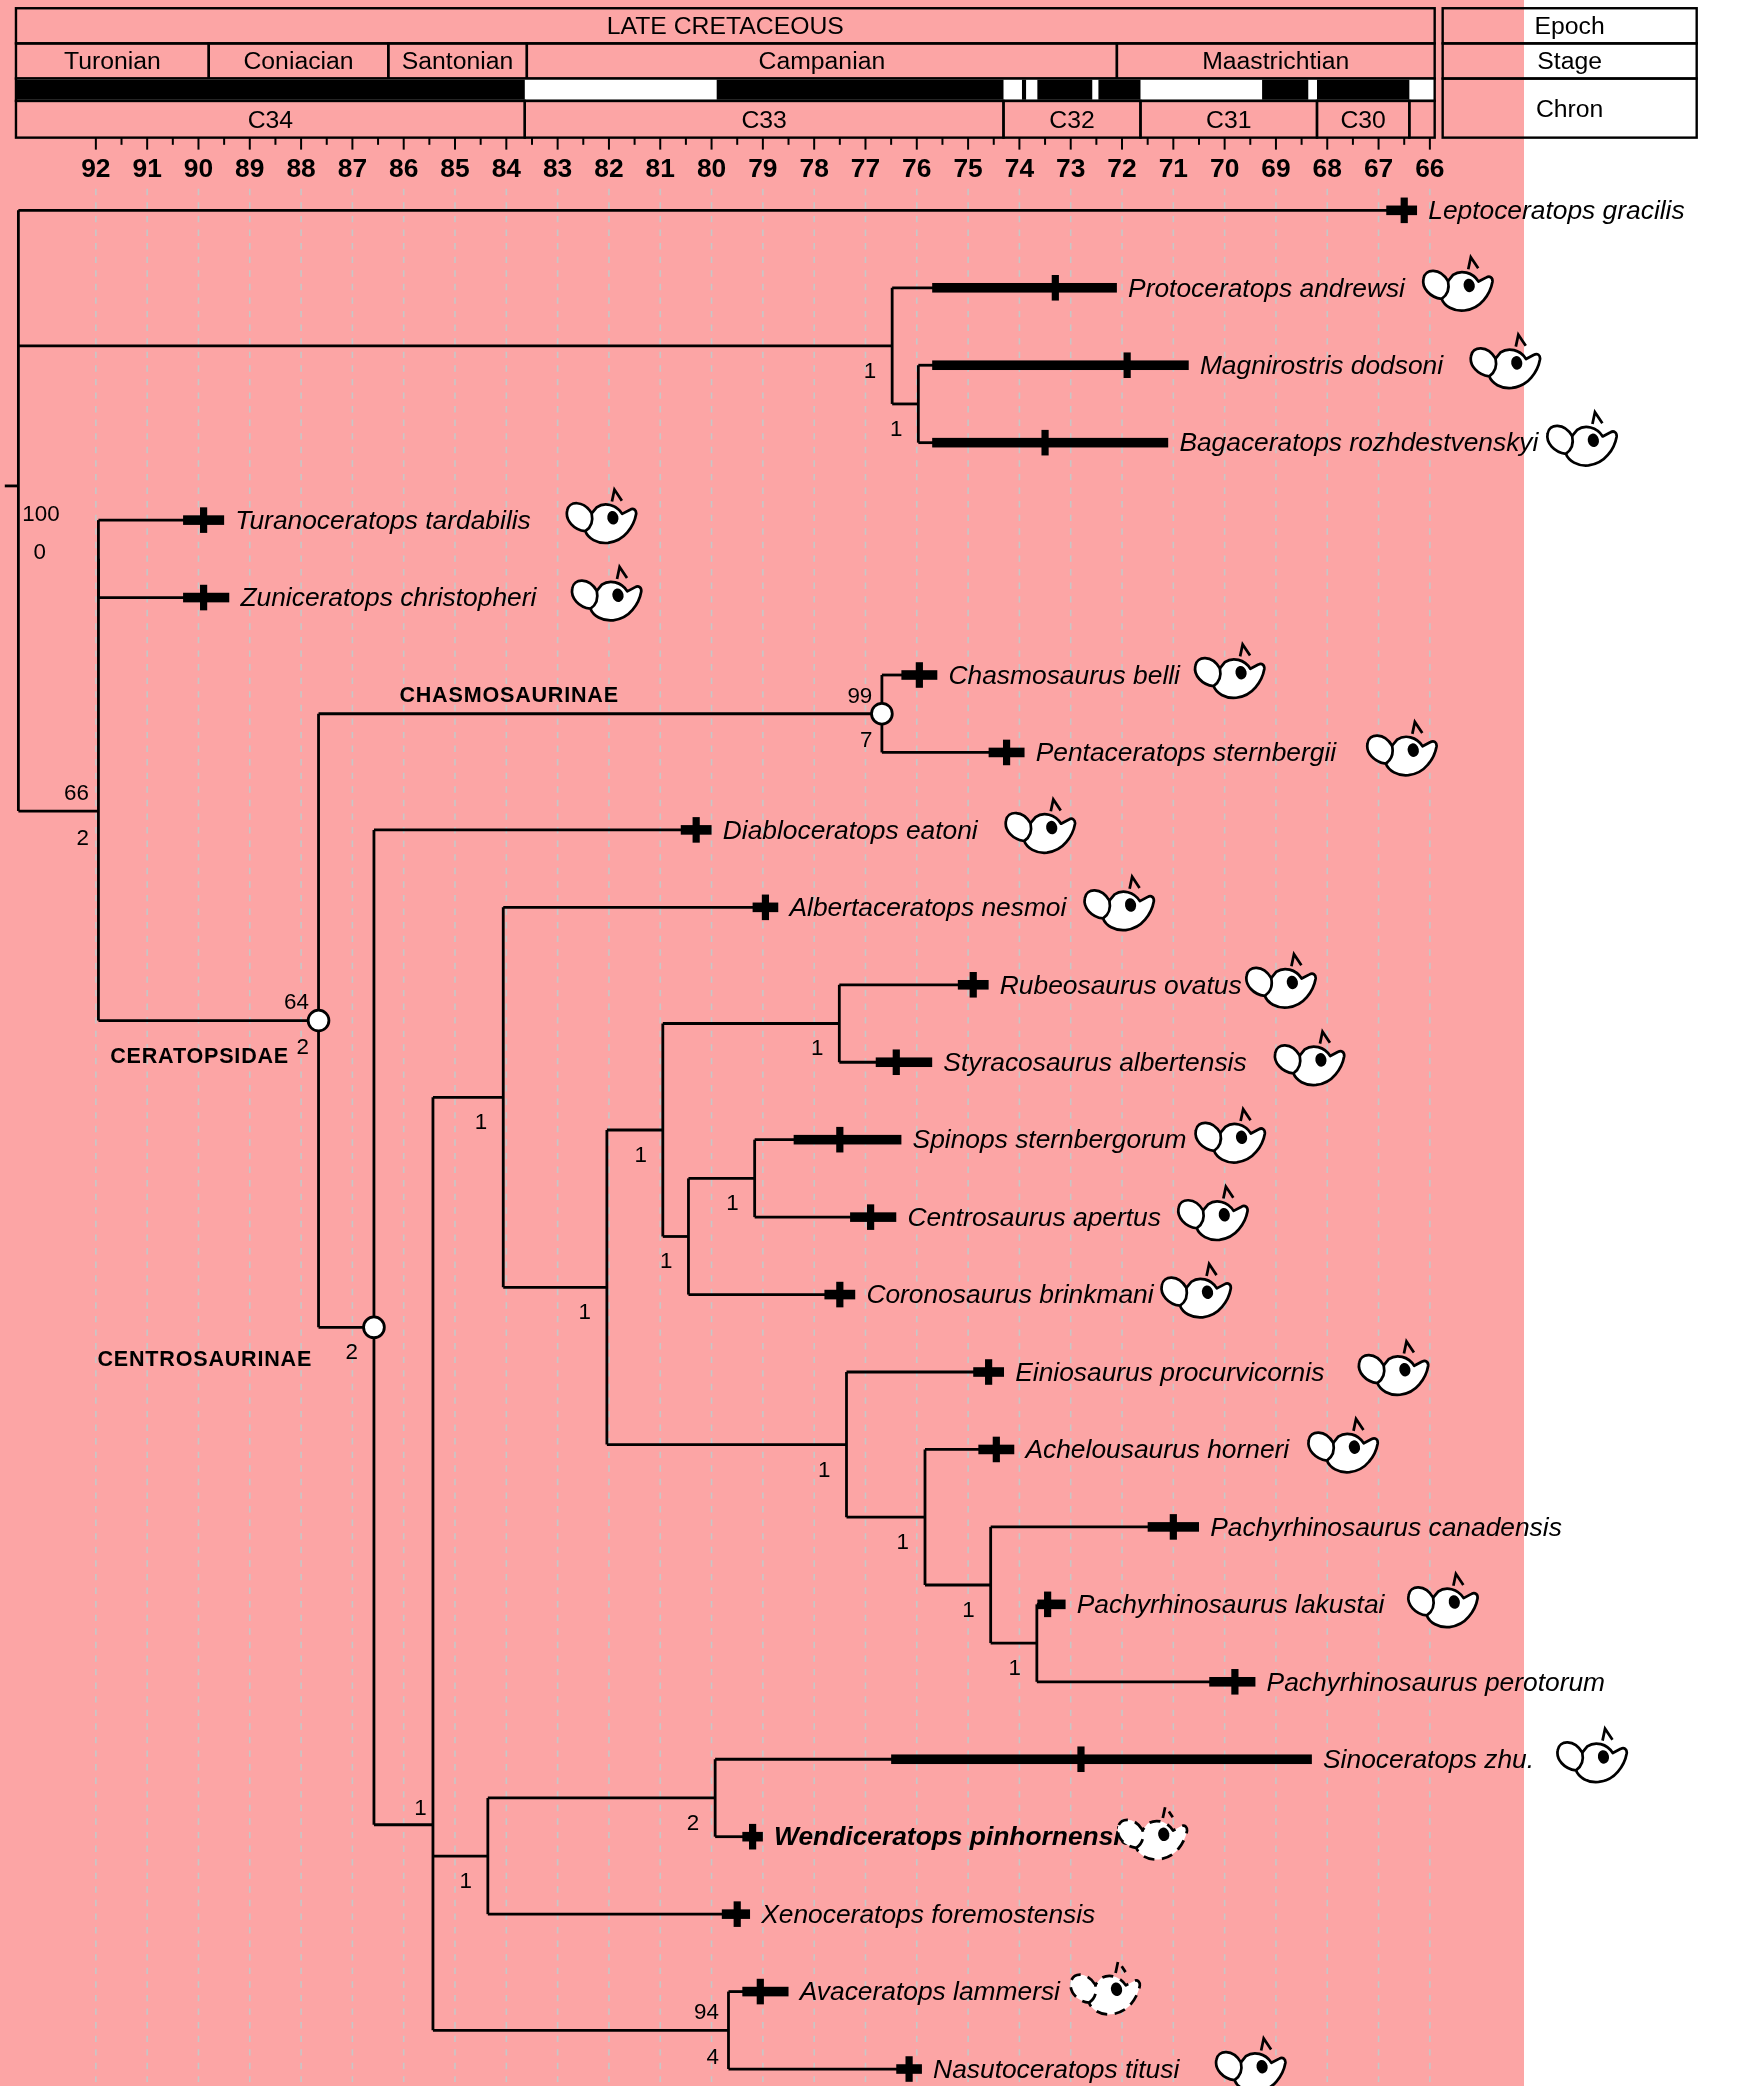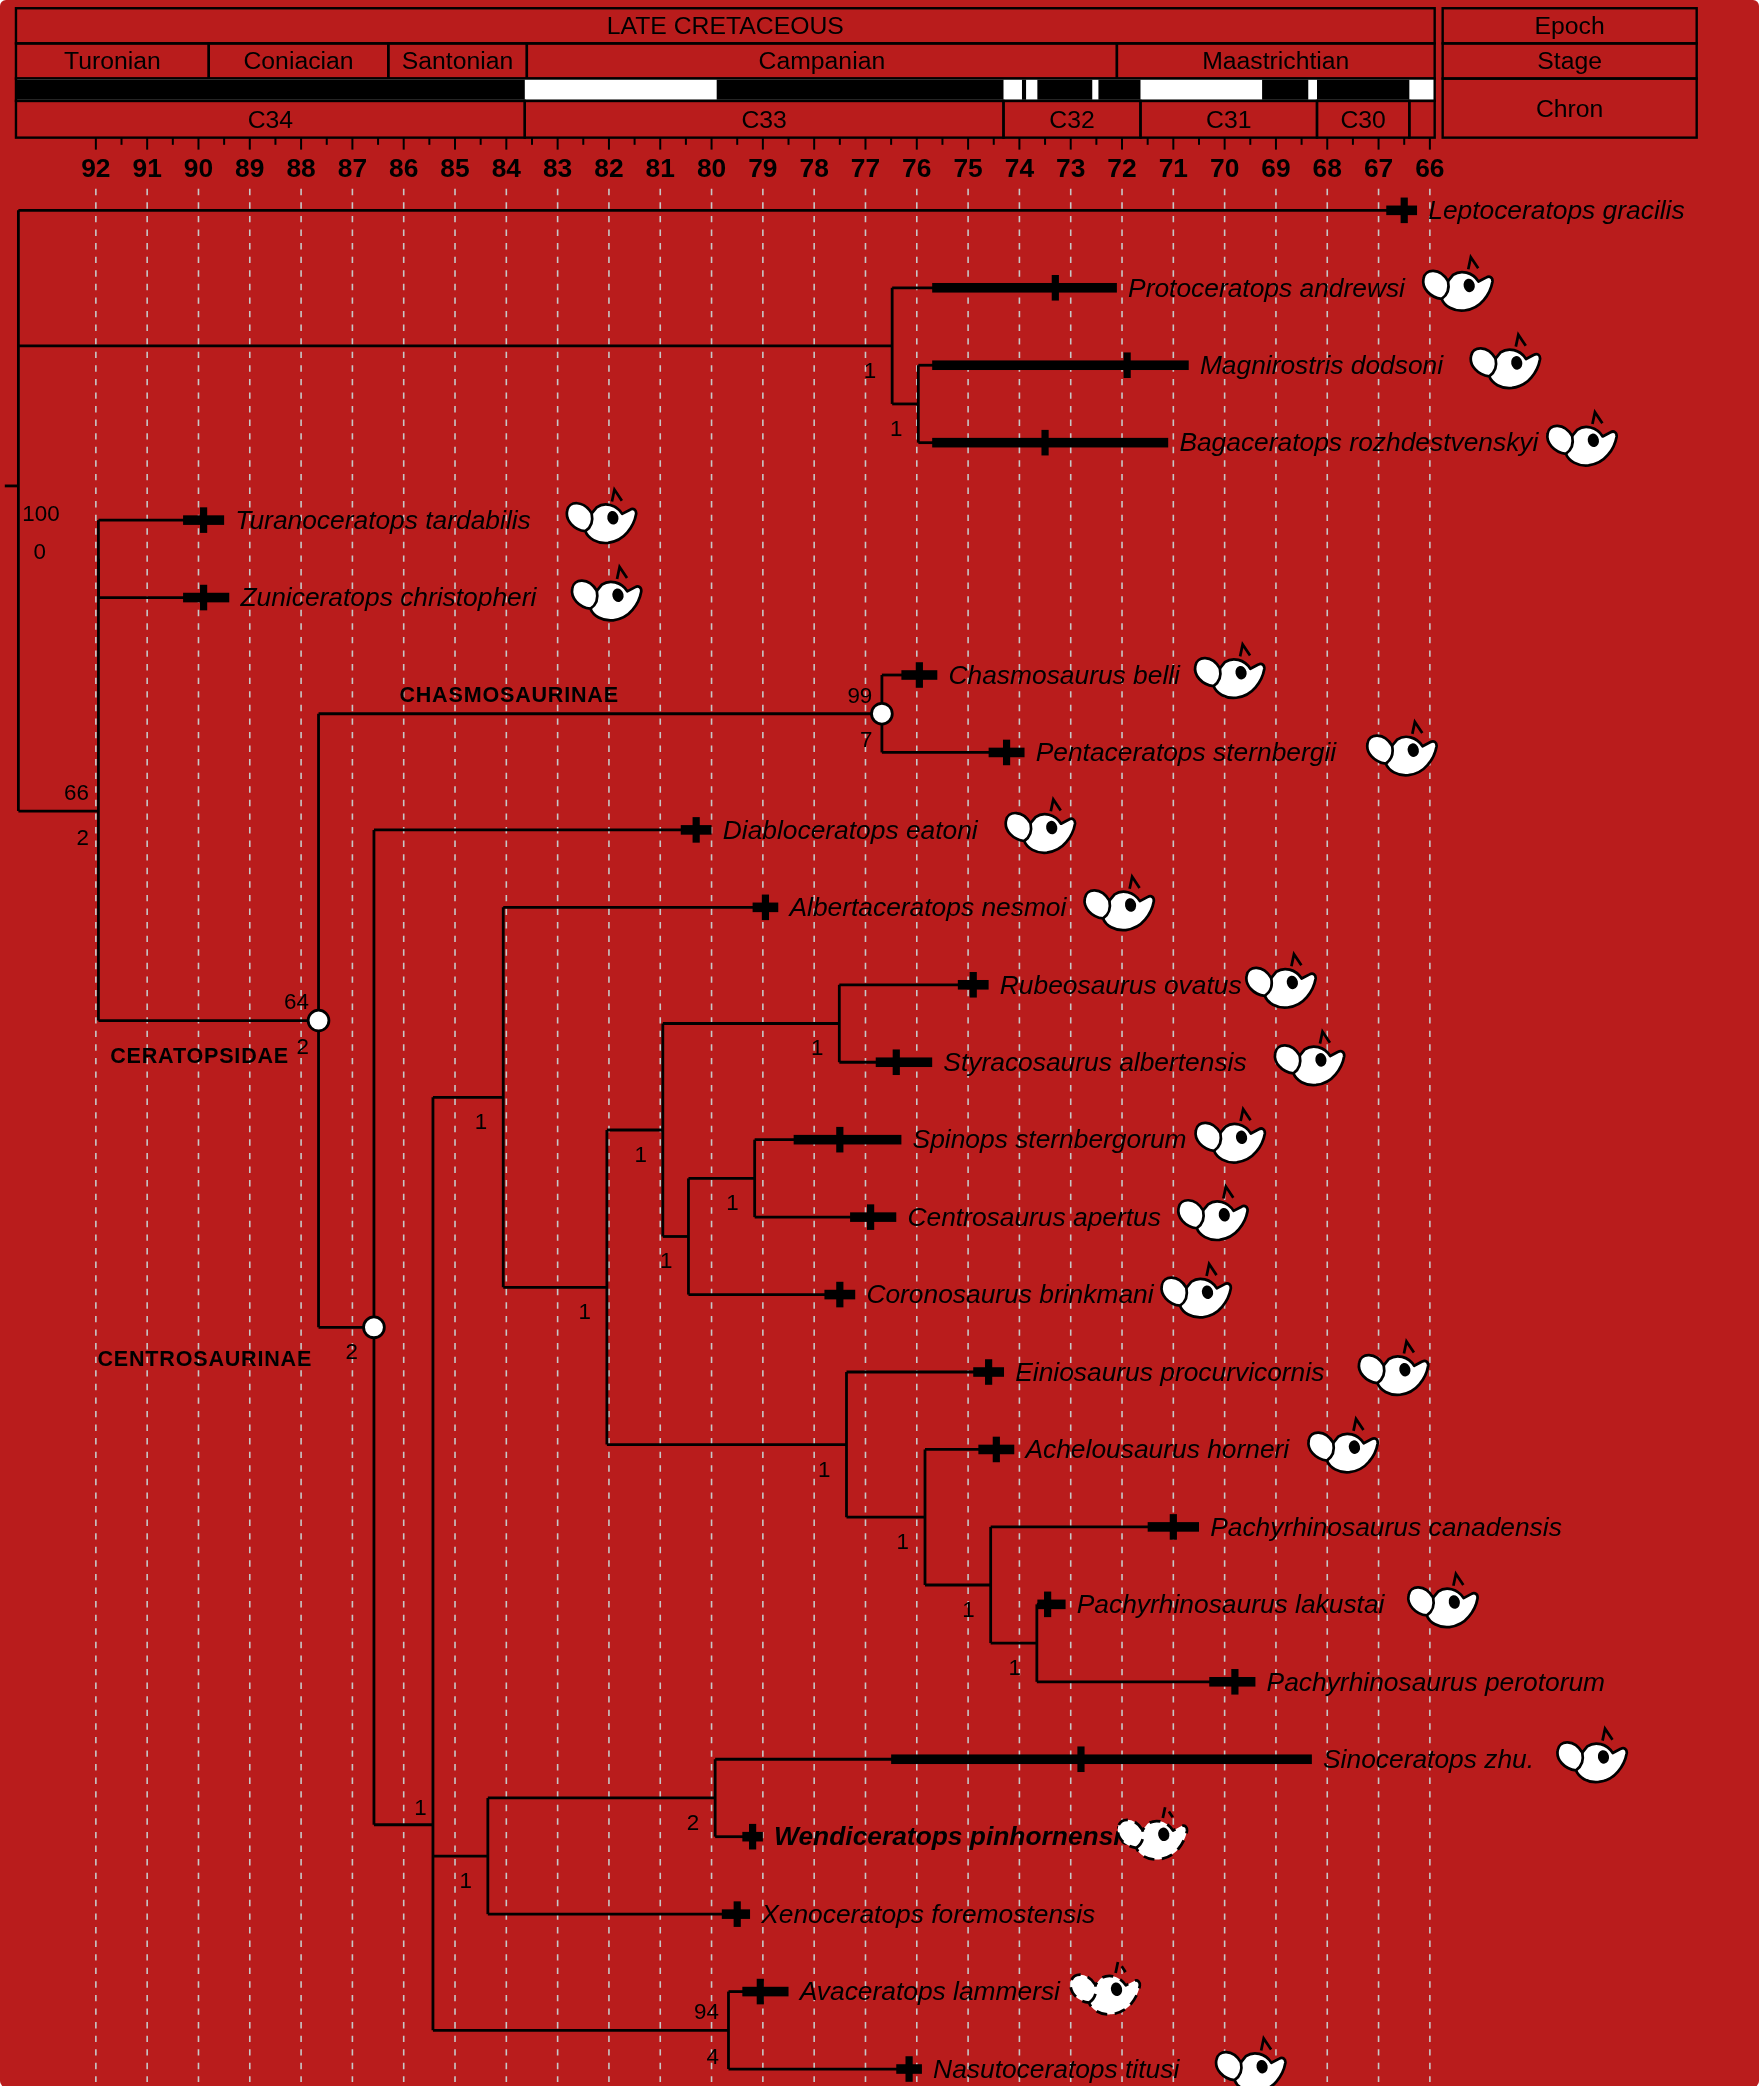--- a/index.html
+++ b/index.html
@@ -1,16 +1,16 @@
 <!DOCTYPE html>
 <html style="font-size:12.8px"><head>
 <meta charset="utf-8">
 <style>
   html,body{margin:0;padding:0;background:#fff;}
-  .stage-wrap{position:relative;width:1759px;height:2087px;background:#b91c1c;border-radius:6px;}
+  .stage-wrap{position:relative;width:1524px;height:2087px;background:#fca5a5;}
   svg text{font-family:"Liberation Sans","DejaVu Sans",sans-serif;fill:#000;}
   svg .hdr{font-size:31px;}
   svg .axis-num{font-size:33px;font-weight:700;}
   svg .taxon{font-size:33px;font-style:italic;}
   svg .taxon-b{font-size:33px;font-style:italic;font-weight:700;}
   svg .node-num{font-size:28px;}
   svg .clade{font-size:27px;font-weight:700;letter-spacing:1px;}
 </style>
 </head>
 <body>

